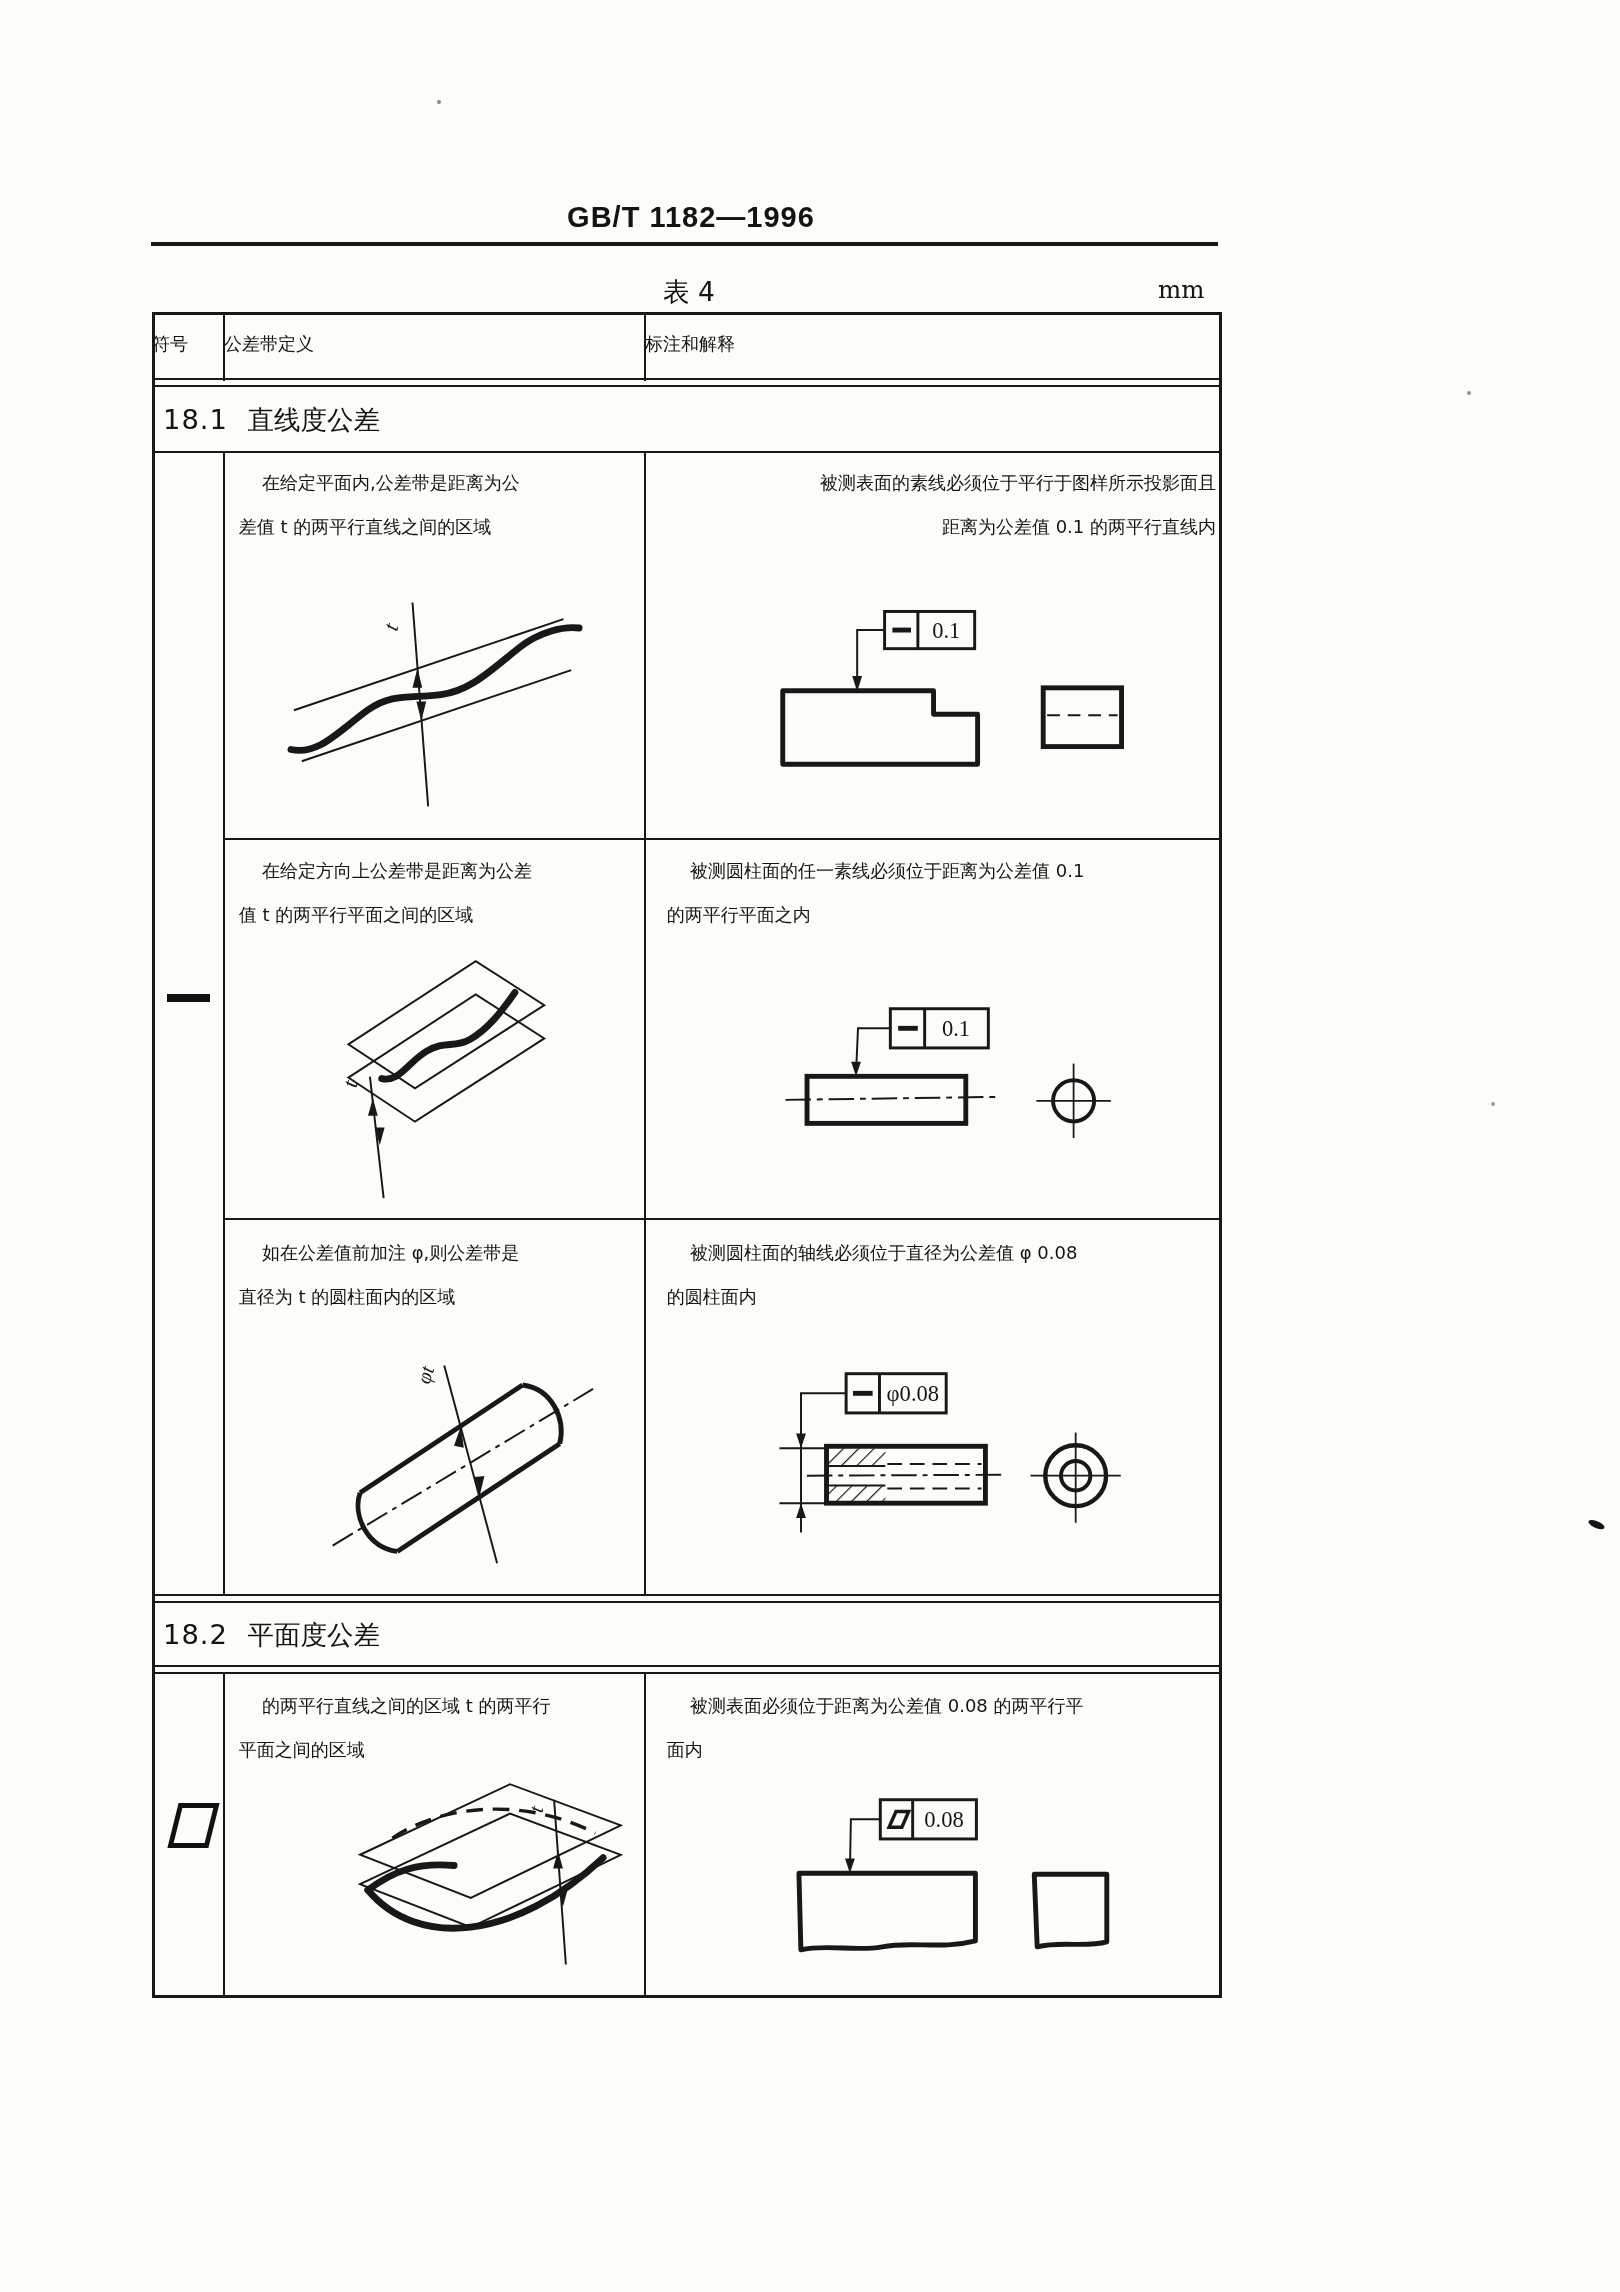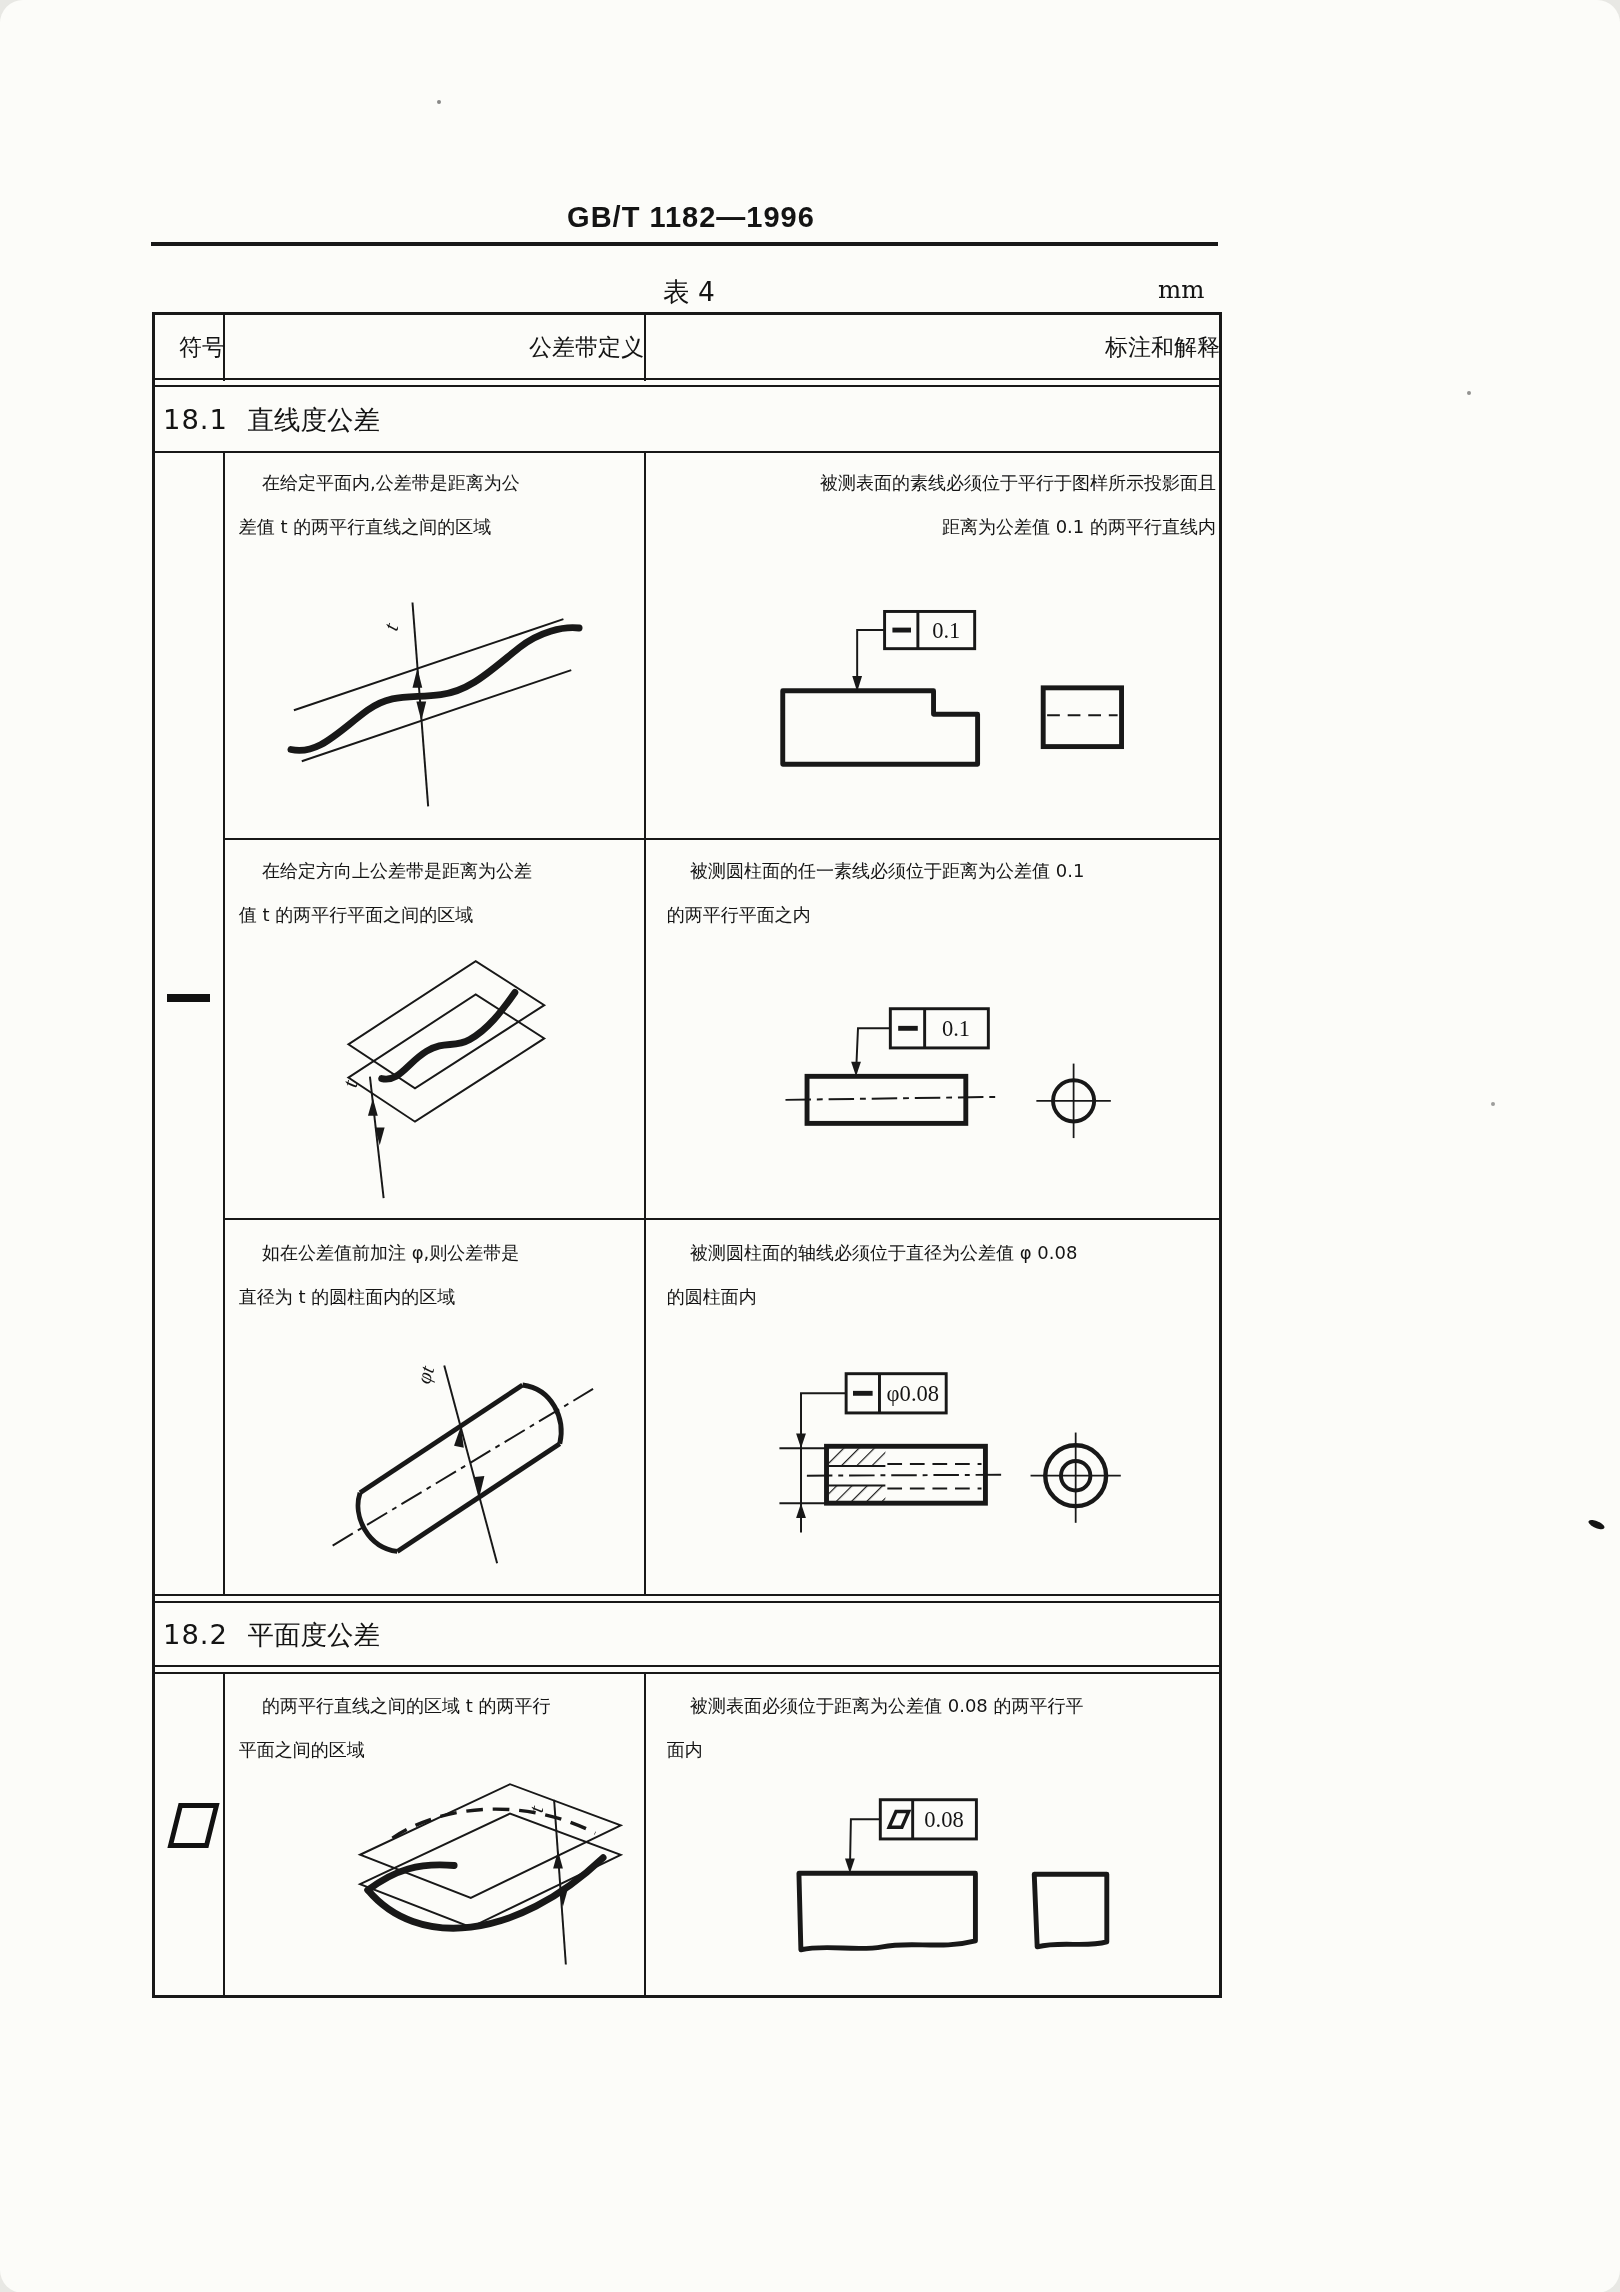--- a/index.html
+++ b/index.html
@@ -1,27 +1,27 @@
 <!DOCTYPE html>
 <html><head>
 <meta charset="utf-8">
 <style>
   html,body{margin:0;padding:0;background:#e8e8e4;}
   .page{
     position:relative;width:1620px;height:2293px;margin:0 auto;
     background:#fcfcf9;overflow:hidden;
-    font-family:"DejaVu Sans","Liberation Sans",sans-serif;color:#141414;border-radius:23px;
+    font-family:"DejaVu Sans","Liberation Sans",sans-serif;color:#141414;
   }
   .line{position:absolute;background:#181818;}
   .txt{position:absolute;white-space:nowrap;}
   .center{transform:translateX(-50%);}
   .doc-code{font-size:29px;font-weight:bold;letter-spacing:1px;font-family:"Liberation Sans",sans-serif;}
   .caption{font-size:26.5px;}
   .unit{font-size:24.5px;font-family:"DejaVu Serif",serif;}
-  .colhead{position:absolute;font-size:23px;text-align:right;}
+  .colhead{position:absolute;font-size:18px;text-align:left;}
   .secrow{position:absolute;font-size:26.5px;display:flex;align-items:center;}
   .secnum{font-size:27.4px;margin-right:19.6px;letter-spacing:1px;}
   .cellblock{position:absolute;font-size:18px;line-height:44px;}
   .cellblock .l1{white-space:nowrap;padding-left:35px;}
   .cellblock .l2{white-space:nowrap;padding-left:11.8px;}
   .sym-straight{position:absolute;left:167px;top:994px;width:43px;height:7.8px;background:#111;}
   .sym-flat{position:absolute;left:173px;top:1803px;width:31px;height:35px;border:5.9px solid #111;transform:skewX(-14deg);}
   svg{position:absolute;overflow:visible;}
   svg text{font-family:"Liberation Serif","DejaVu Serif",serif;fill:#141414;}
   .speck{position:absolute;background:#2a2a2a;border-radius:50%;}

